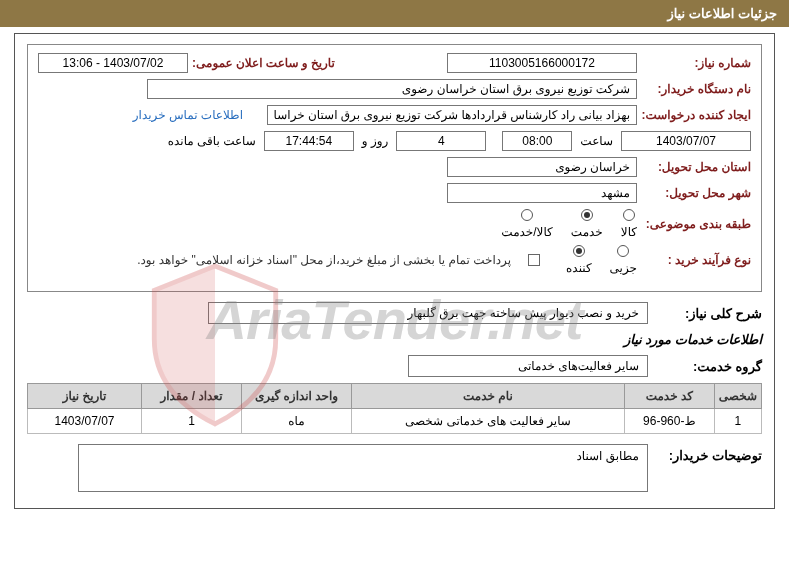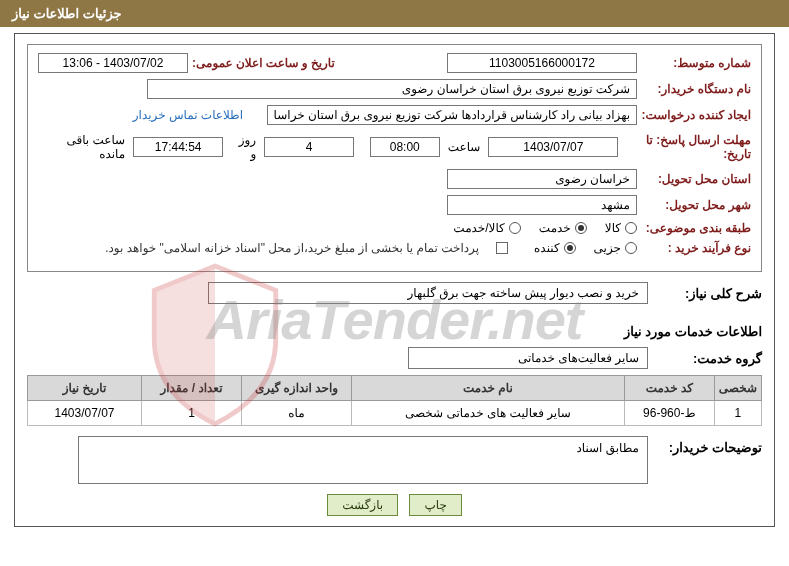--- a/index.html
+++ b/index.html
@@ -13,21 +13,21 @@
       position: relative;
     }
     .header-bar {
       background: #8a6d3b;
       background: #8b7355;
       background: #9c7e4a;
       background: #8e7340;
       color: #fff;
       font-weight: bold;
       padding: 6px 12px;
-      text-align: left;
+      text-align: right;
       font-size: 13px;
     }
     .header-bar-brown {
       background: #8d7543;
       background: #8e7745;
     }
     .main-container {
       border: 1px solid #555;
       margin: 6px 14px 6px 14px;
       padding: 10px 12px;
@@ -77,20 +77,21 @@
     .radio-group {
       display: inline-flex;
       gap: 18px;
       align-items: center;
     }
     .radio-item {
       display: inline-flex;
       align-items: center;
       gap: 4px;
       font-size: 12px;
+      flex-direction: column;
     }
     .radio-circle {
       width: 12px;
       height: 12px;
       border: 1px solid #555;
       border-radius: 50%;
       display: inline-block;
       position: relative;
       background: #fff;
     }
@@ -126,21 +127,22 @@
       padding: 3px 8px;
       font-size: 12px;
       text-align: right;
       width: 440px;
       height: 22px;
       direction: rtl;
     }
     .bold-title {
       font-weight: bold;
       font-size: 13px;
-      margin: 20px 0 8px 0;
+      margin: 8px 0 8px 0;
+      font-style: italic;
     }
     table.data-table {
       width: 100%;
       border-collapse: collapse;
       margin-top: 4px;
     }
     table.data-table th {
       background: #d9d9d9;
       border: 1px solid #999;
       padding: 5px 4px;
@@ -227,40 +229,39 @@
 
 <div class="header-bar header-bar-brown">
   <span>جزئیات اطلاعات نیاز</span>
 </div>
 
 <div class="main-container">
 
   <div class="inner-box">
 
     <div class="field-row">
-      <span class="field-label">شماره متوسط:</span>
+      <span class="field-label">شماره نیاز:</span>
       <input class="field-input" style="width: 190px;" readonly="" value="1103005166000172">
       <span style="flex:1"></span>
       <span class="field-label" style="min-width:auto">تاریخ و ساعت اعلان عمومی:</span>
       <input class="field-input" style="width: 150px;" readonly="" value="1403/07/02 - 13:06">
     </div>
 
     <div class="field-row">
       <span class="field-label">نام دستگاه خریدار:</span>
       <input class="field-input field-input-right" style="width: 490px;" readonly="" value="شرکت توزیع نیروی برق استان خراسان رضوی">
     </div>
 
     <div class="field-row">
       <span class="field-label">ایجاد کننده درخواست:</span>
       <input class="field-input field-input-right" style="width: 370px;" readonly="" value="بهزاد بیانی راد کارشناس قراردادها شرکت توزیع نیروی برق استان خراسان رضوی">
       <a class="link-blue">اطلاعات تماس خریدار</a>
     </div>
 
     <div class="field-row">
-      <span class="field-label" style="min-width:110px; line-height:1.2">مهلت ارسال پاسخ: تا تاریخ:</span>
       <input class="field-input" style="width: 130px;" readonly="" value="1403/07/07">
       <span class="small-label">ساعت</span>
       <input class="field-input" style="width: 70px;" readonly="" value="08:00">
       <span class="inline-gap"></span>
       <input class="field-input" style="width: 90px;" readonly="" value="4">
       <span class="small-label">روز و</span>
       <input class="field-input" style="width: 90px;" readonly="" value="17:44:54">
       <span class="small-label">ساعت باقی مانده</span>
     </div>
 
@@ -344,24 +345,20 @@
         <td>1403/07/07</td>
       </tr>
     </tbody>
   </table>
 
   <div class="field-row" style="margin-top:10px; align-items:flex-start">
     <span class="section-label" style="min-width:110px; padding-top:4px">توضیحات خریدار:</span>
     <textarea class="textarea-box" readonly="" style="">مطابق اسناد</textarea>
   </div>
 
-  <div class="button-row">
-    <button class="btn">چاپ</button>
-    <button class="btn">بازگشت</button>
-  </div>
 
 </div>
 
 <svg class="watermark-shield" viewBox="0 0 120 140">
   <path d="M60 5 L110 25 L110 65 Q110 110 60 135 Q10 110 10 65 L10 25 Z" fill="none" stroke="#c44" stroke-width="4"></path>
   <path d="M60 5 L60 135 Q10 110 10 65 L10 25 Z" fill="#c44" opacity="0.6"></path>
 </svg>
 
 <div class="watermark">
   <div class="watermark-text">AriaTender.net</div>

